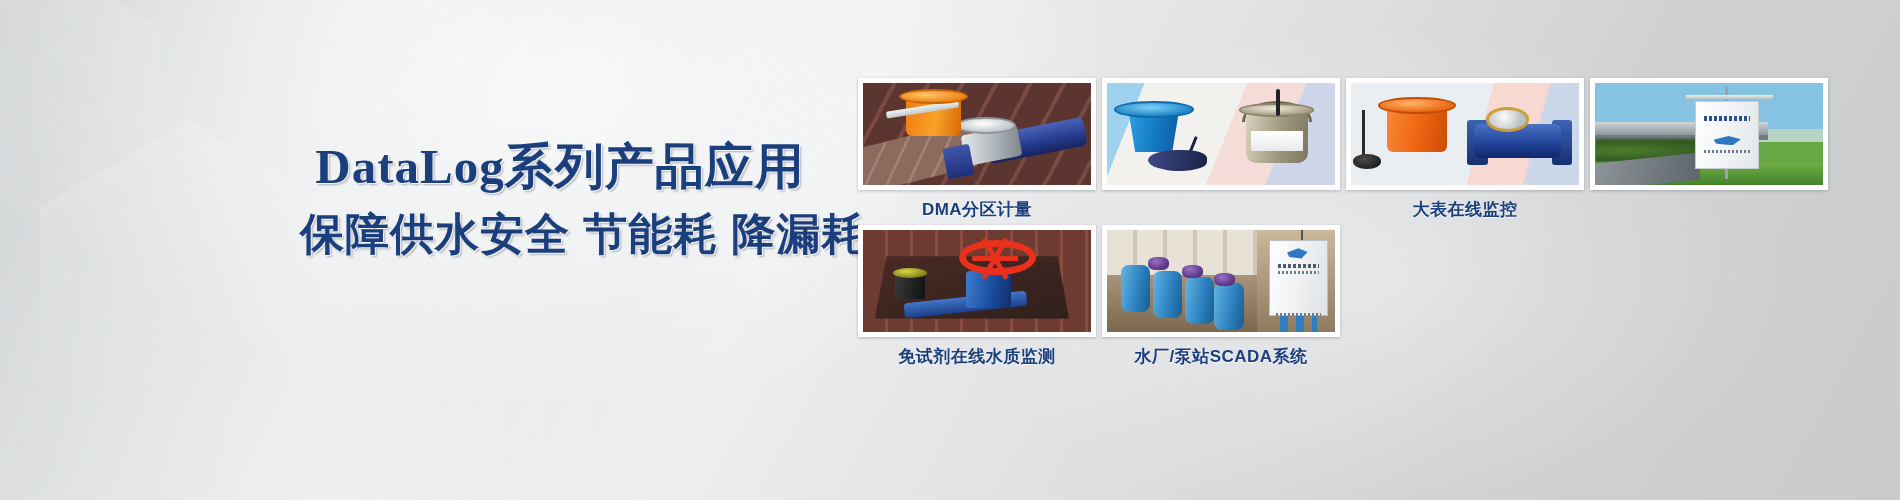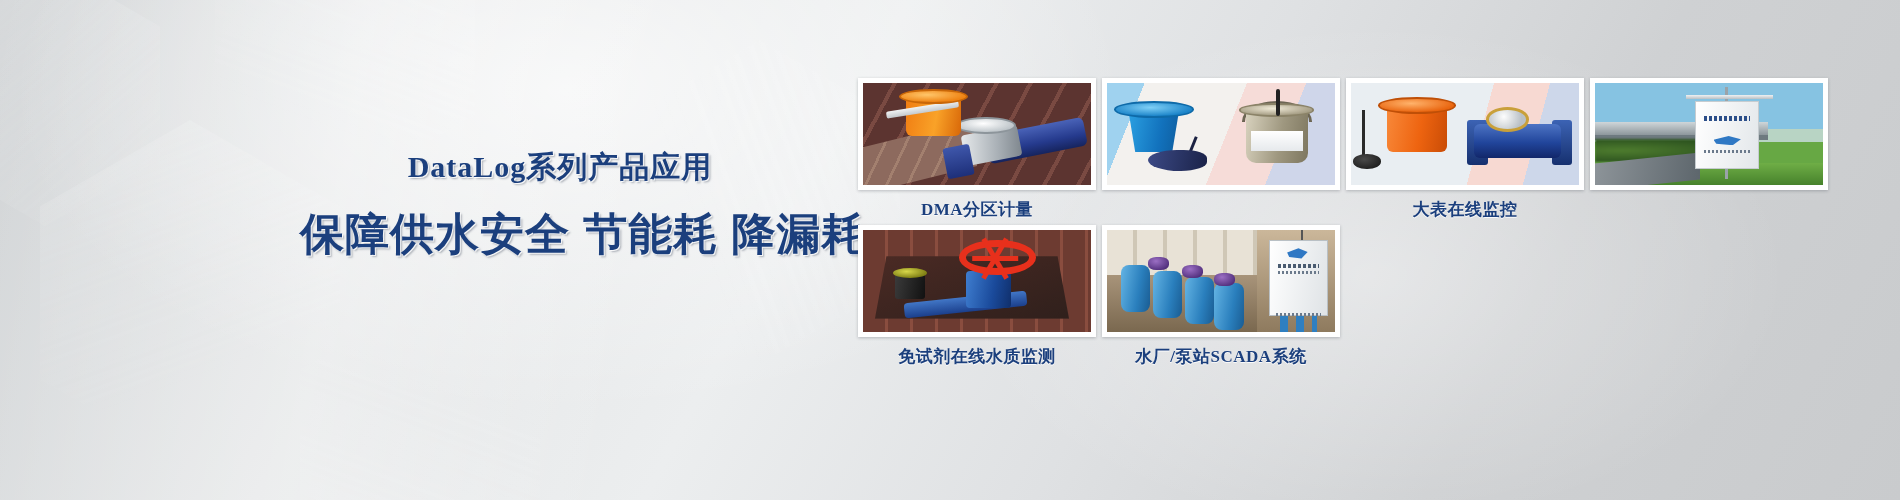--- a/index.html
+++ b/index.html
@@ -71,33 +71,32 @@
   .headline .line {
     color:#1b3f7d;
     font-weight:bold;
     white-space:nowrap;
     text-shadow:
        1px 1px 0 rgba(255,255,255,.85),
        2px 2px 2px rgba(90,100,115,.45),
        0 1px 0 rgba(255,255,255,.5);
     letter-spacing:1px;
   }
-  .line-1 { font-size:30px; line-height:54px; font-family:"Liberation Serif","DejaVu Serif",serif; }
+  .line-1 { font-size:49px; line-height:54px; font-family:"Liberation Serif","DejaVu Serif",serif; }
   .line-2 { font-size:44px; line-height:56px; margin-top:12px; letter-spacing:2px; }
 
   
   .grid {
     position:absolute;
     left:858px; top:78px;
     width:1010px;
     display:grid;
     grid-template-columns:repeat(4, 238px);
     grid-column-gap:6px;
     grid-row-gap:4px;
-    font-family:Liberation Serif, serif;
   }
   .card { width:238px; }
 
   .thumb-frame {
     width:238px; height:112px;
     background:#ffffff;
     padding:5px;
     box-shadow:0 1px 3px rgba(60,65,75,.30);
   }
   .thumb {

